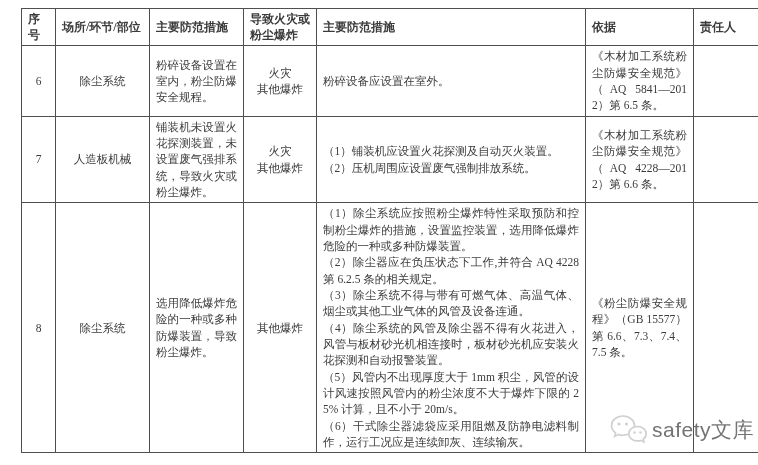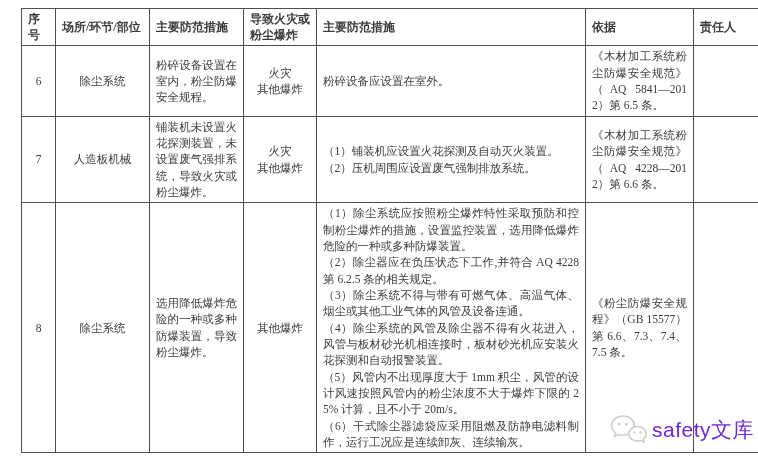--- a/index.html
+++ b/index.html
@@ -26,21 +26,21 @@
   tr.header-row { height:34px; }
   tr.row-6 { height:69px; }
   tr.row-7 { height:86px; }
   tr.row-8 { height:247px; }
   td.c { text-align:center; }
   td.j { text-align:justify; }
   .pre { white-space:pre-line; }
   .watermark {
     position:absolute; top:413px; right:4px;
     display:flex; align-items:center; gap:3px;
-    color:#6d28d9;
+    color:#737373;
     font-family:"Liberation Sans","DejaVu Sans",sans-serif;
     font-size:21px; letter-spacing:0.5px;
     pointer-events:none;
   }
   .watermark svg { display:block; }
 </style>
 </head>
 <body>
 
 <div class="page">

